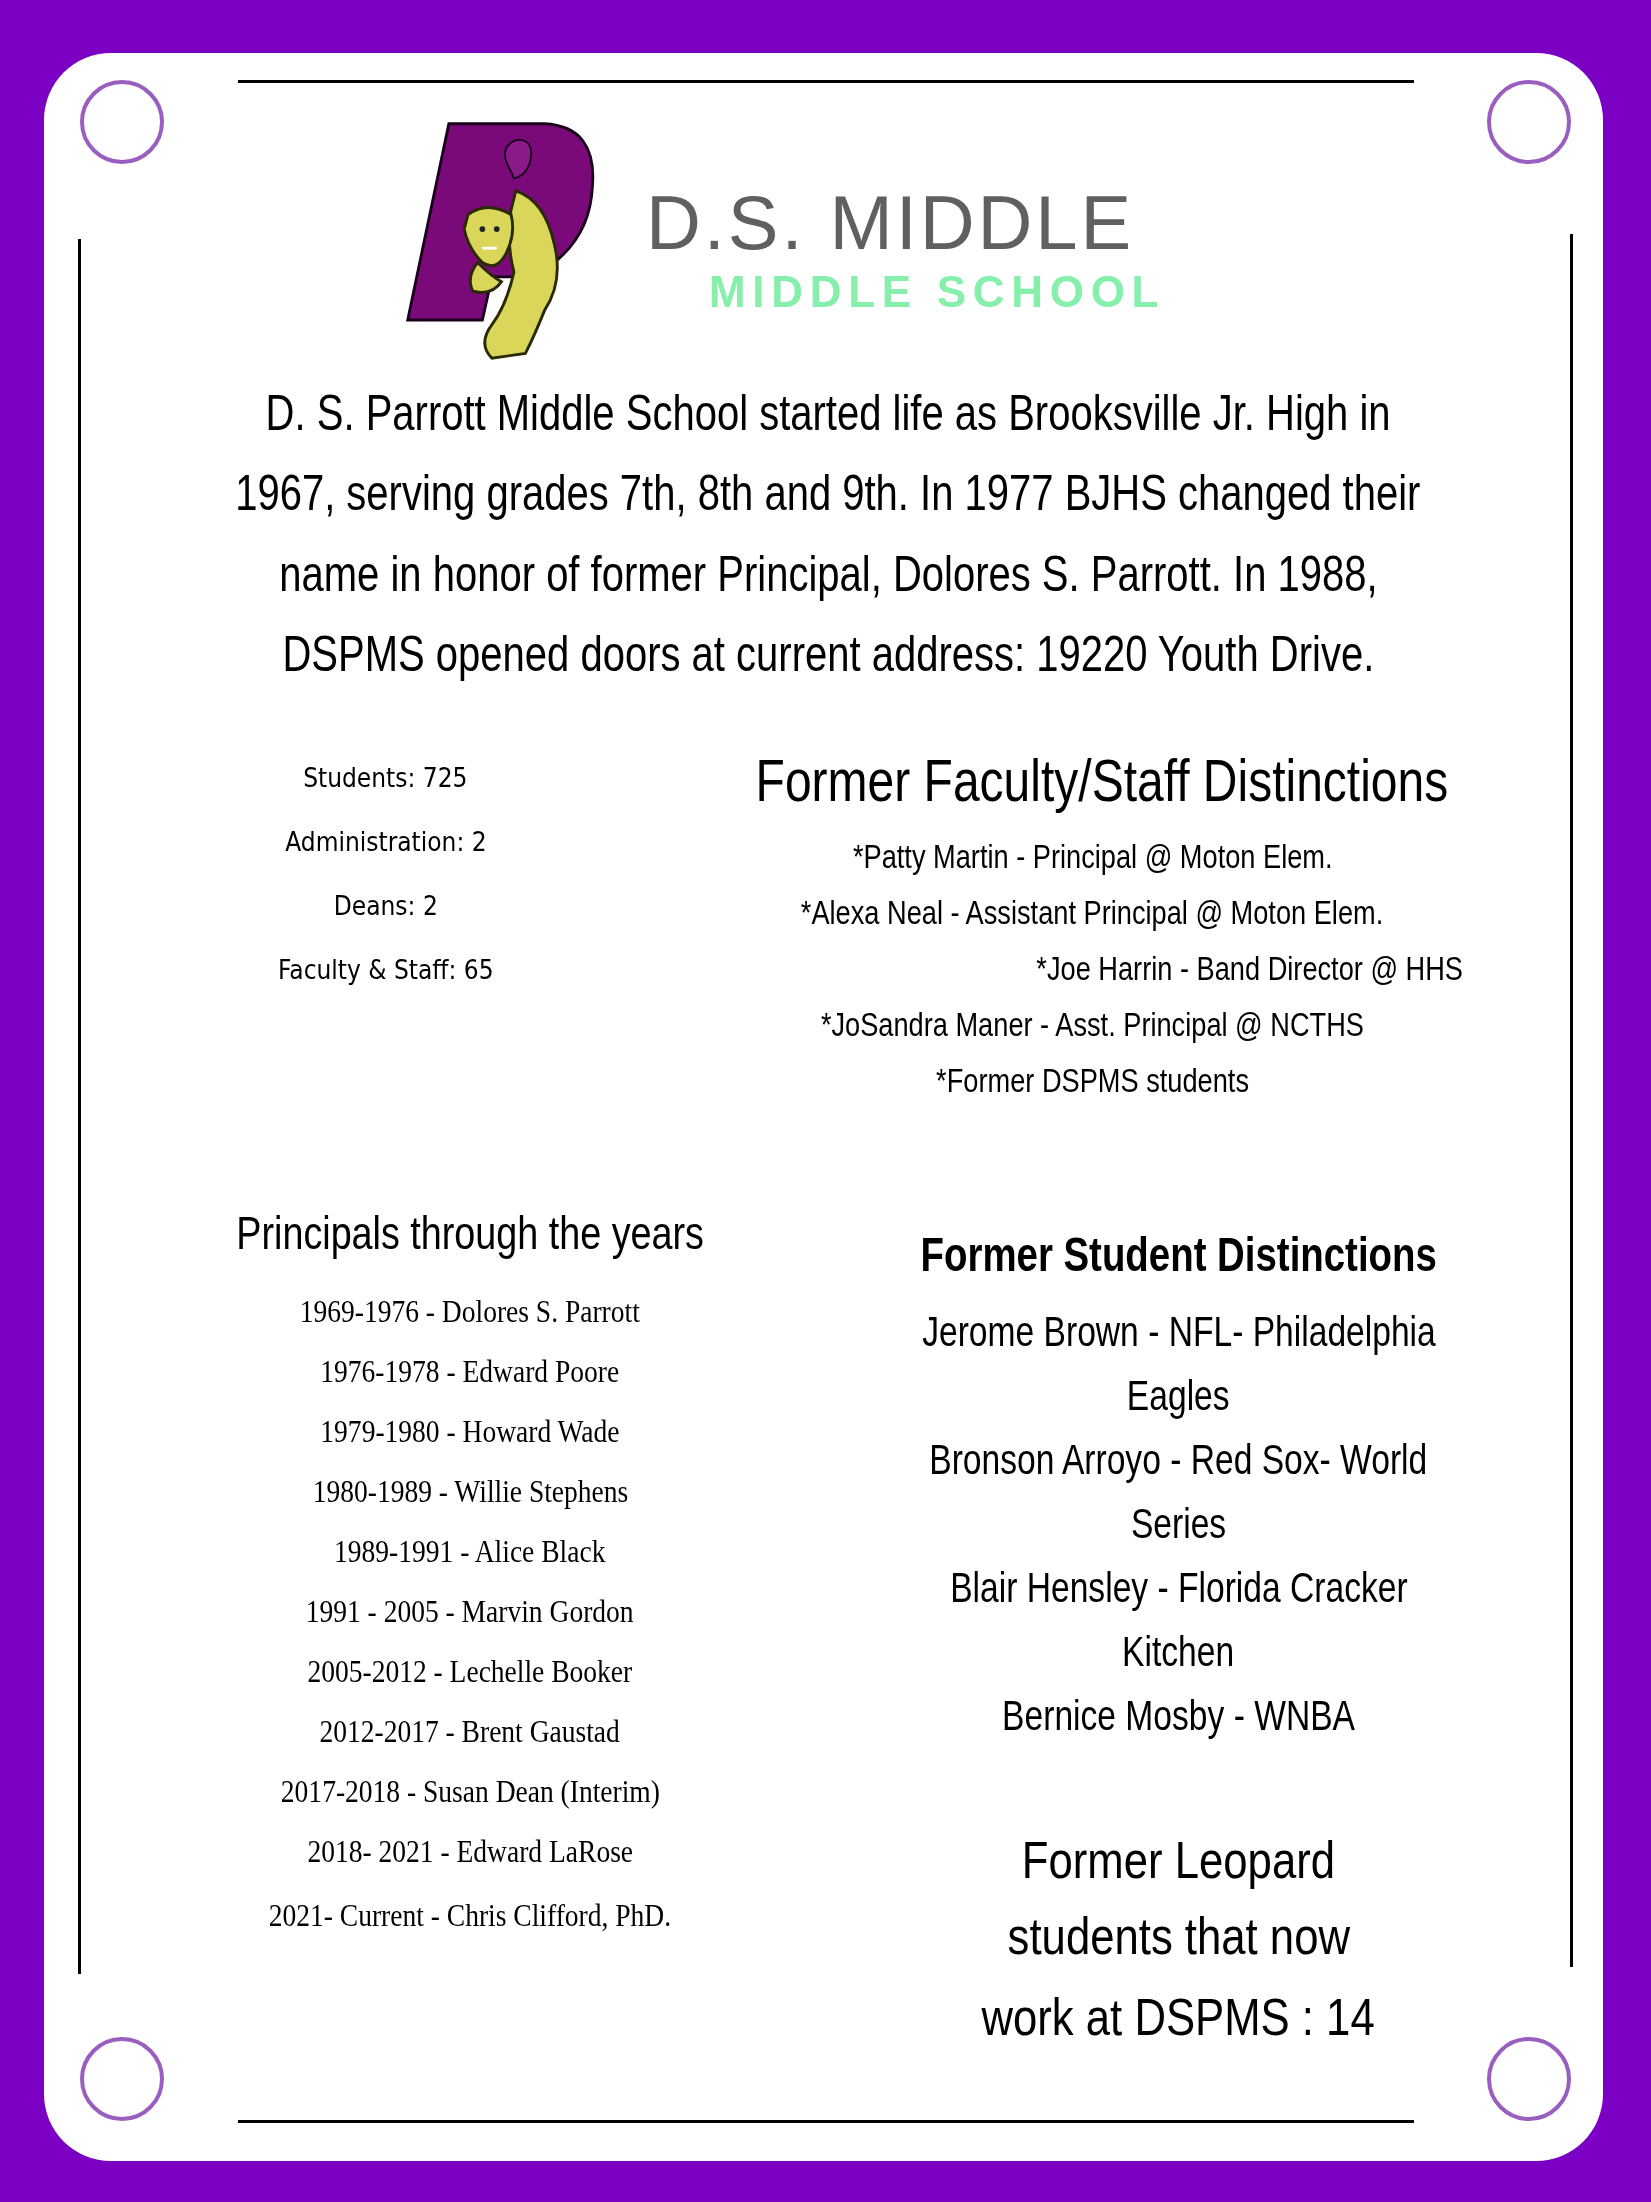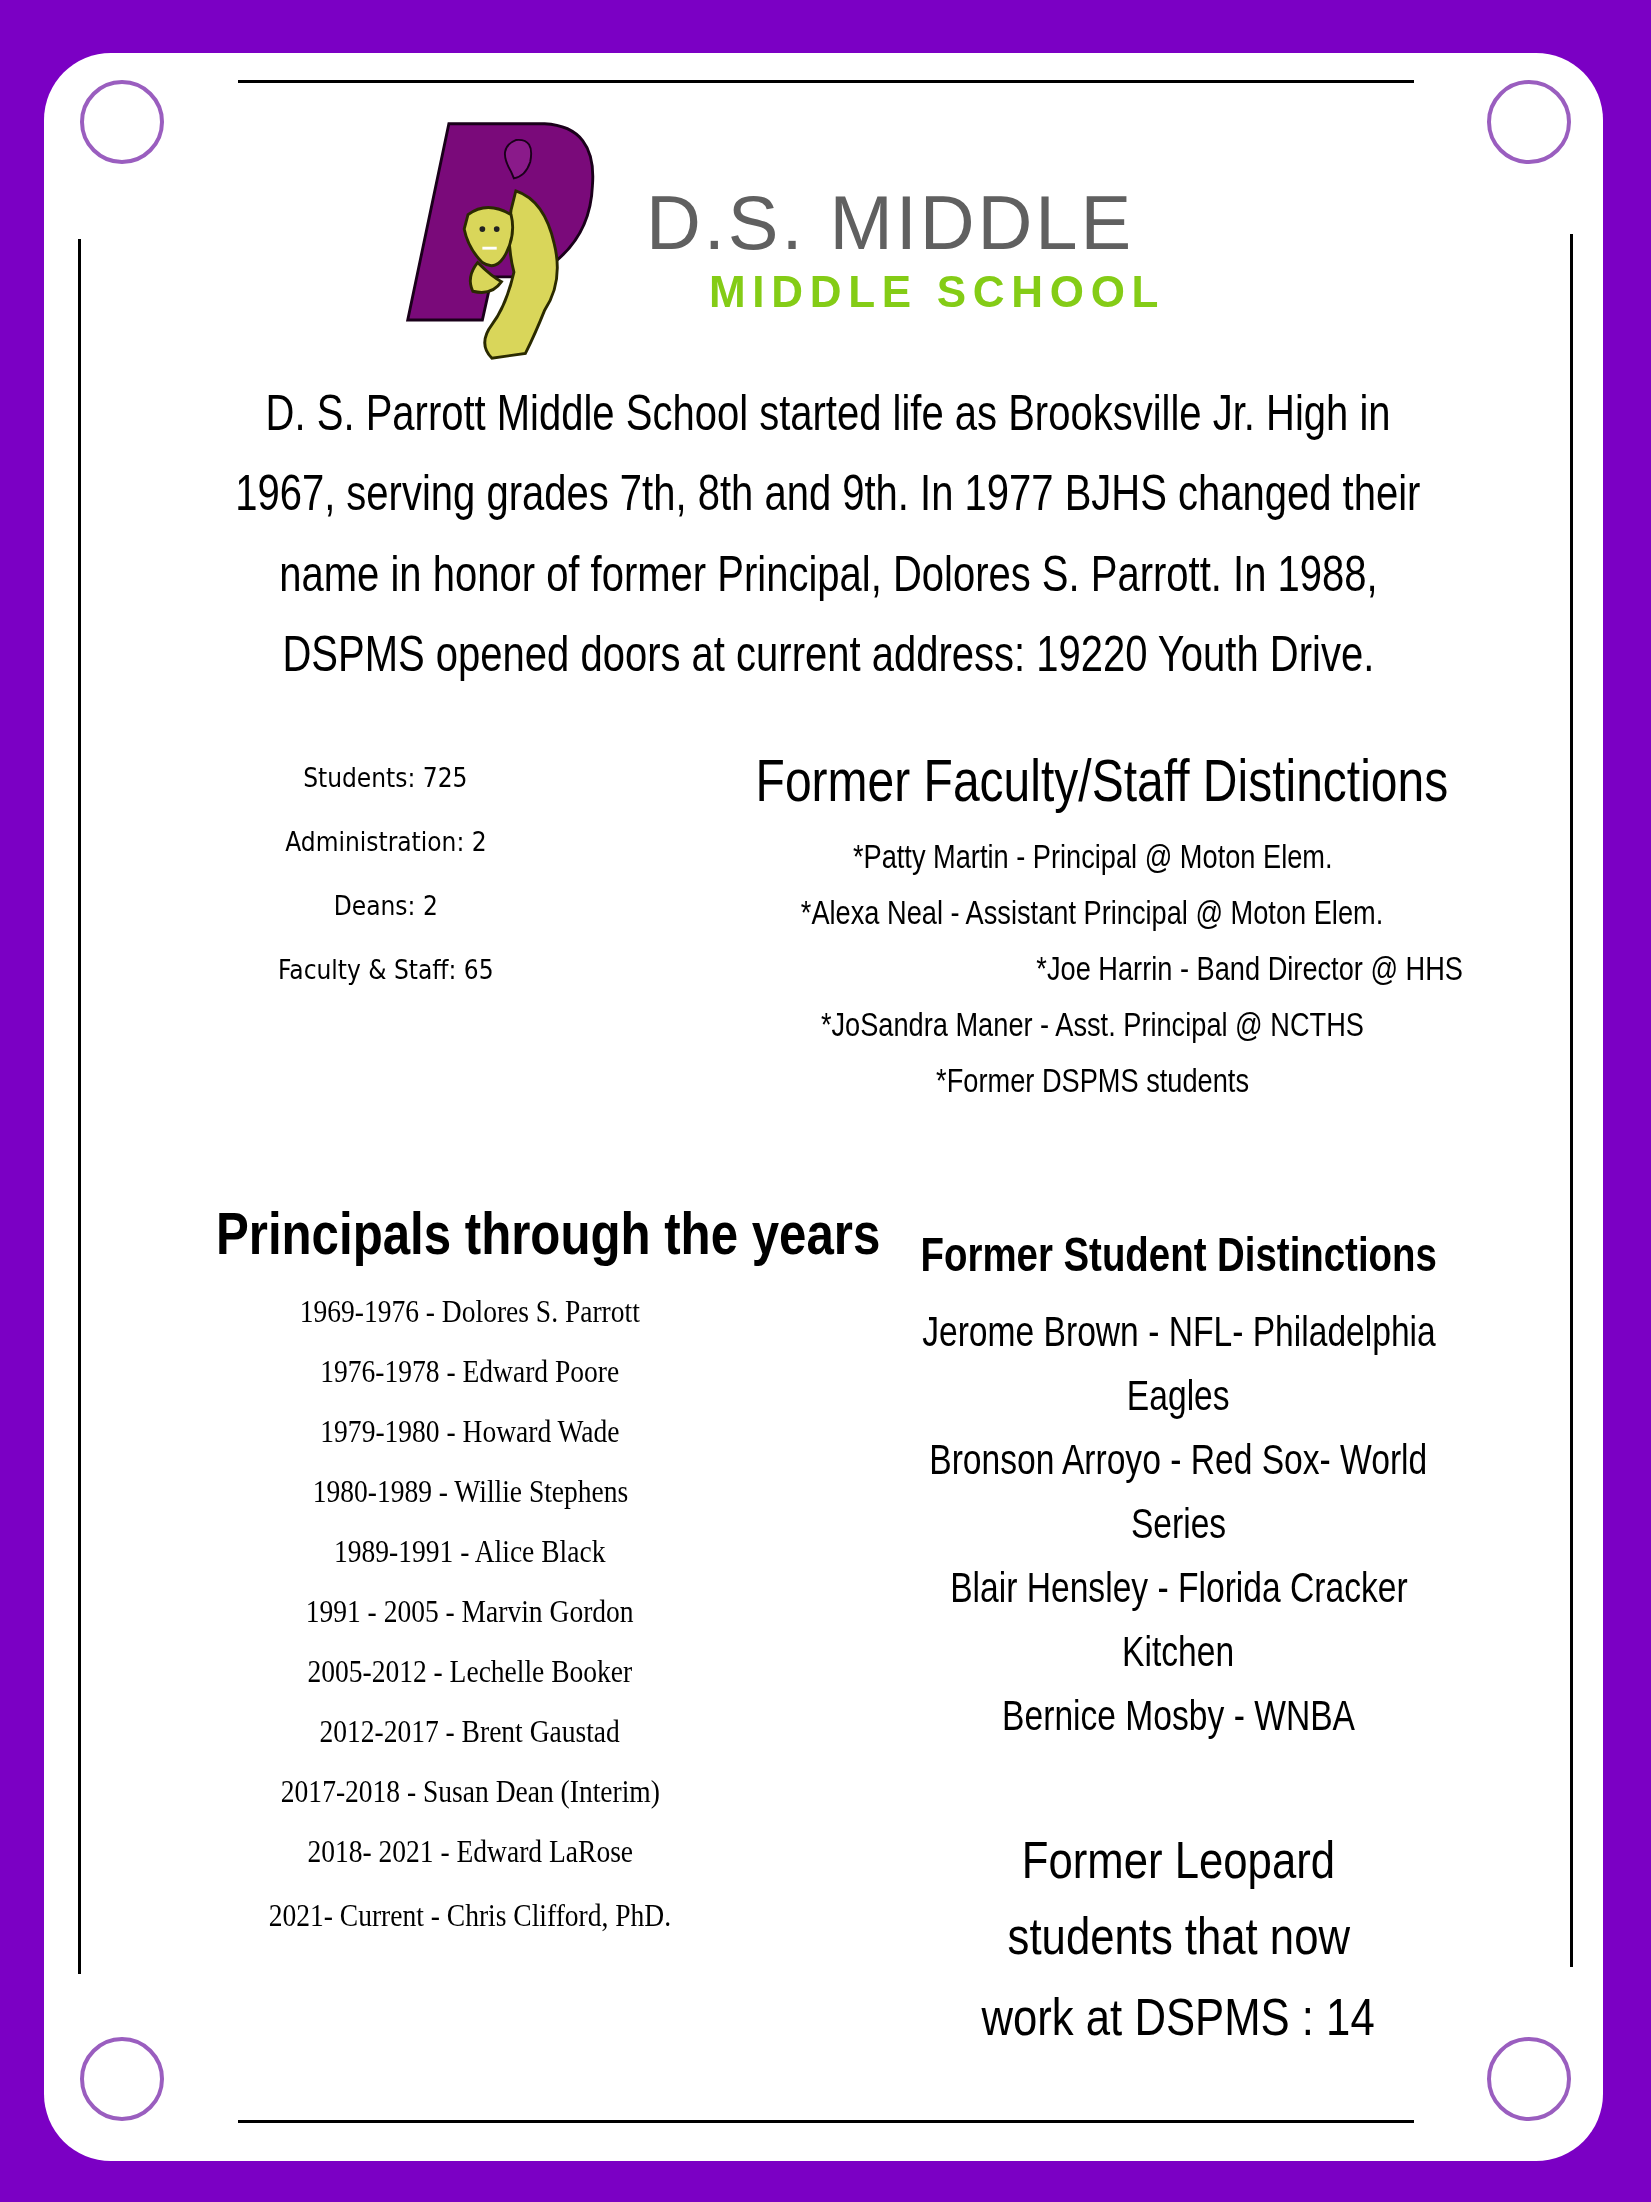--- a/index.html
+++ b/index.html
@@ -32,21 +32,21 @@
   .logo-mark { position: absolute; left: 401px; top: 119px; width: 201px; height: 244px; }
   .logo-title {
     position: absolute; left: 646px; top: 180px; width: 593px;
     font-family: "Liberation Sans", sans-serif;
     font-size: 76px; line-height: 86px; color: #606060; letter-spacing: 2.9px;
     white-space: nowrap;
   }
   .logo-sub {
     position: absolute; left: 709px; top: 268px; width: 497px;
     font-family: "Liberation Sans", sans-serif;
-    font-size: 44px; line-height: 48px; color: #84cc16; letter-spacing: 6.7px;
+    font-size: 44px; line-height: 48px; color: #86efac; letter-spacing: 6.7px;
     font-weight: bold; white-space: nowrap;
   }
 
   .line-c {
     position: absolute; left: 0; width: 100%;
     text-align: center; white-space: nowrap;
   }
   .cond { display: inline-block; transform-origin: center; }
 
   .intro { position: absolute; left: 86px; width: 1484px; top: 373px; }
@@ -58,21 +58,21 @@
   .stats .cond { transform: scaleX(0.90); }
 
   .fac-head { position: absolute; left: 669px; width: 847px; top: 750px; }
   .fac-head .line-c { font-size: 60px; font-weight: normal; line-height: 61px; height: 61px; }
   .fac-head .cond { transform: scaleX(0.80); }
   .fac-list { position: absolute; left: 669px; width: 847px; top: 828px; }
   .fac-list .line-c { font-size: 34px; line-height: 56px; height: 56px; }
   .fac-list .cond { transform: scaleX(0.80); }
 
   .prin-head { position: absolute; left: 143px; width: 654px; top: 1203px; }
-  .prin-head .line-c { font-size: 60px; font-weight: bold; line-height: 61px; height: 61px; }
+  .prin-head .line-c { font-size: 46px; font-weight: normal; line-height: 61px; height: 61px; }
   .prin-head .cond { transform: scaleX(0.82); }
   .prin-list { position: absolute; left: 143px; width: 654px; top: 1281px; }
   .prin-list .line-c { font-family: Liberation Serif, serif; font-size: 32px; line-height: 60px; height: 60px; }
   .prin-list .cond { transform: scaleX(0.86); }
 
   .stu-head { position: absolute; left: 841px; width: 675px; top: 1224px; }
   .stu-head .line-c { font-size: 48px; font-weight: bold; line-height: 61px; height: 61px; }
   .stu-head .cond { transform: scaleX(0.80); }
   .stu-list { position: absolute; left: 841px; width: 675px; top: 1300px; }
   .stu-list .line-c { font-size: 42px; line-height: 64px; height: 64px; }

